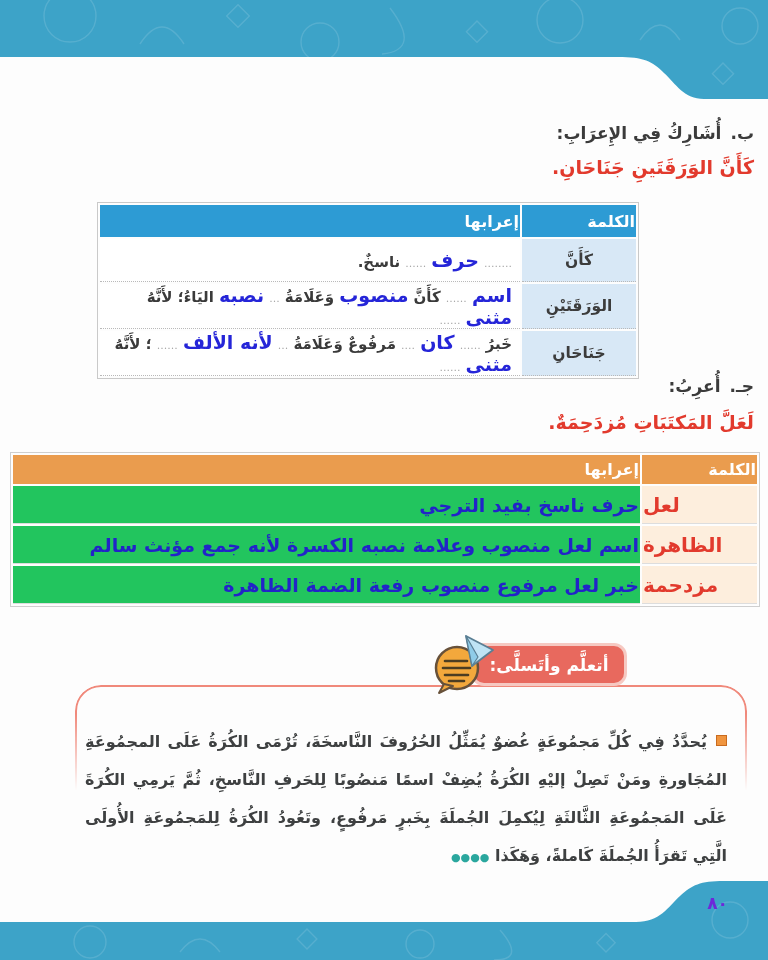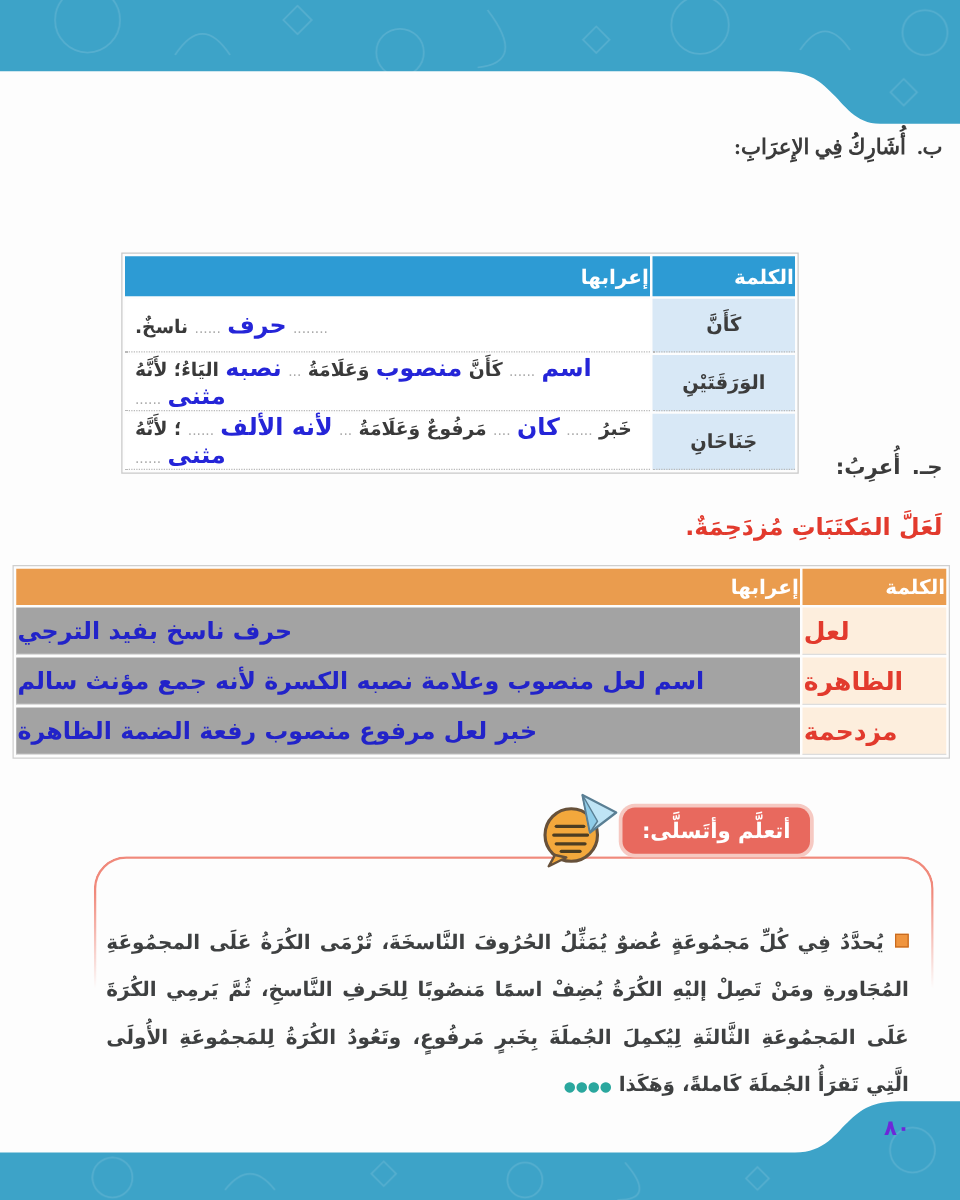--- a/index.html
+++ b/index.html
@@ -7,59 +7,59 @@
   .page{position:relative;width:768px;height:960px;background:#fdfdfd;overflow:hidden;margin:0 auto;}
 
   
   .band-top{position:absolute;top:0;left:0;}
   .band-bottom{position:absolute;bottom:0;left:0;}
   .page-num{position:absolute;right:40px;bottom:47px;color:#6d28d9;font-weight:bold;font-size:17px;z-index:3;}
 
   
   .sec{position:absolute;right:14px;font-size:17px;font-weight:bold;color:#3b3b3b;white-space:nowrap;}
   .sec .lbl{margin-left:9px;}
-  .sec-b{top:107px;font-family:Liberation Serif, serif;}
-  .sec-j{top:364px;}
+  .sec-b{top:123px;}
+  .sec-j{top:376px;}
   .redline{position:absolute;right:14px;font-weight:bold;font-size:19px;color:#e23a2d;white-space:nowrap;}
   .red1{top:156px;}
   .red2{top:411px;margin-left:20px;}
 
   
   .twrap{position:absolute;}
   .t1wrap{top:202px;left:97px;width:540px;}
   .t2wrap{top:452px;left:10px;width:748px;}
   table.gt{width:100%;border-collapse:separate;border-spacing:2.5px 2px;direction:rtl;}
   table.gt th{color:#fff;font-weight:bold;font-size:16px;text-align:right;}
   .t1wrap{border:1px solid #c9c9c9;}
   .t2wrap{border:1px solid #cfcfcf;}
   .t1 th{background:#2d9bd4;height:30px;}
   .t2 th{background:#ea9c4e;height:27px;}
   .t1 td{height:40px;border-bottom:1px dotted #b9b9b9;}
   .t2 td{height:35px;border-bottom:1px solid #dddddd;}
   .t1 td.w{width:112px;background:#d8e8f6;font-size:15.5px;font-weight:bold;color:#3c3c3c;text-align:center;}
-  .t1 td.p{background:#ffffff;text-align:left;padding:0 8px;}
+  .t1 td.p{background:#ffffff;text-align:right;padding:0 8px;}
   .t2 td.w{width:113px;background:#fdeedd;color:#e23a2d;font-weight:bold;font-size:20px;text-align:left;}
-  .t2 td.p{background:#a3a3a3;color:#2223c9;font-weight:bold;font-size:19px;text-align:left;}
+  .t2 td.p{background:#22c55e;color:#2223c9;font-weight:bold;font-size:19px;text-align:right;}
   .p .b{color:#2525d8;font-weight:bold;font-size:19px;}
   .p .k{color:#3a3a3a;font-weight:600;font-size:15px;}
   .p .d{color:#a9a9a9;font-size:11px;letter-spacing:1px;}
 
   
-  .badge{position:absolute;top:646px;left:498px;width:150px;height:37px;background:#e8695e;
+  .badge{position:absolute;top:646px;left:474px;width:150px;height:37px;background:#e8695e;
          border-radius:10px;box-shadow:0 0 0 3px #f6c9c2;color:#fff;font-weight:bold;font-size:17px;
          display:flex;align-items:center;justify-content:center;z-index:4;}
   .learn-icon{position:absolute;top:633px;left:430px;z-index:4;}
 
   
   .act{position:absolute;top:685px;left:75px;width:672px;height:192px;}
   .act-border{position:absolute;inset:0;border:2.5px solid #f0897b;border-radius:26px;
      -webkit-mask-image:linear-gradient(to bottom,#000 15%,rgba(0,0,0,0) 55%);
              mask-image:linear-gradient(to bottom,#000 15%,rgba(0,0,0,0) 55%);}
   .act-title{position:absolute;top:17px;right:20px;color:#e23a2d;font-size:18px;font-weight:bold;}
-  .act-text{position:absolute;top:50px;right:20px;left:10px;font-size:16px;font-weight:bold;color:#3e4041;
+  .act-text{position:absolute;top:38px;right:20px;left:10px;font-size:16px;font-weight:bold;color:#3e4041;
             line-height:38px;text-align:justify;direction:rtl;}
   .sq-bullet{display:inline-block;width:9px;height:9px;background:#f0953f;border:1.5px solid #c96b1f;
              margin-left:9px;vertical-align:1px;}
   .teal-dots{color:#2aa79e;font-size:11px;letter-spacing:3px;font-weight:bold;}
 </style>
 </head>
 <body>
 
 <div class="page">
 
@@ -75,20 +75,21 @@
       <circle cx="560" cy="20" r="23"></circle>
       <path d="M640,40 q20,-30 40,0"></path>
       <rect x="716" y="66" width="15" height="15" transform="rotate(45 723 73)"></rect>
       <circle cx="740" cy="26" r="18"></circle>
     </g>
   </svg>
 
   <div class="sec sec-b">
     <span class="lbl">ب.</span><span>أُشَارِكُ فِي الإِعرَابِ:</span>
   </div>
+  <div class="redline red1">كَأَنَّ الوَرَقَتَينِ جَنَاحَانِ.</div>
 
   <div class="twrap t1wrap">
     <table class="gt t1">
       <thead>
         <tr>
           <th class="w">الكلمة</th>
           <th class="p">إعرابها</th>
         </tr>
       </thead>
       <tbody id="t1-body">

